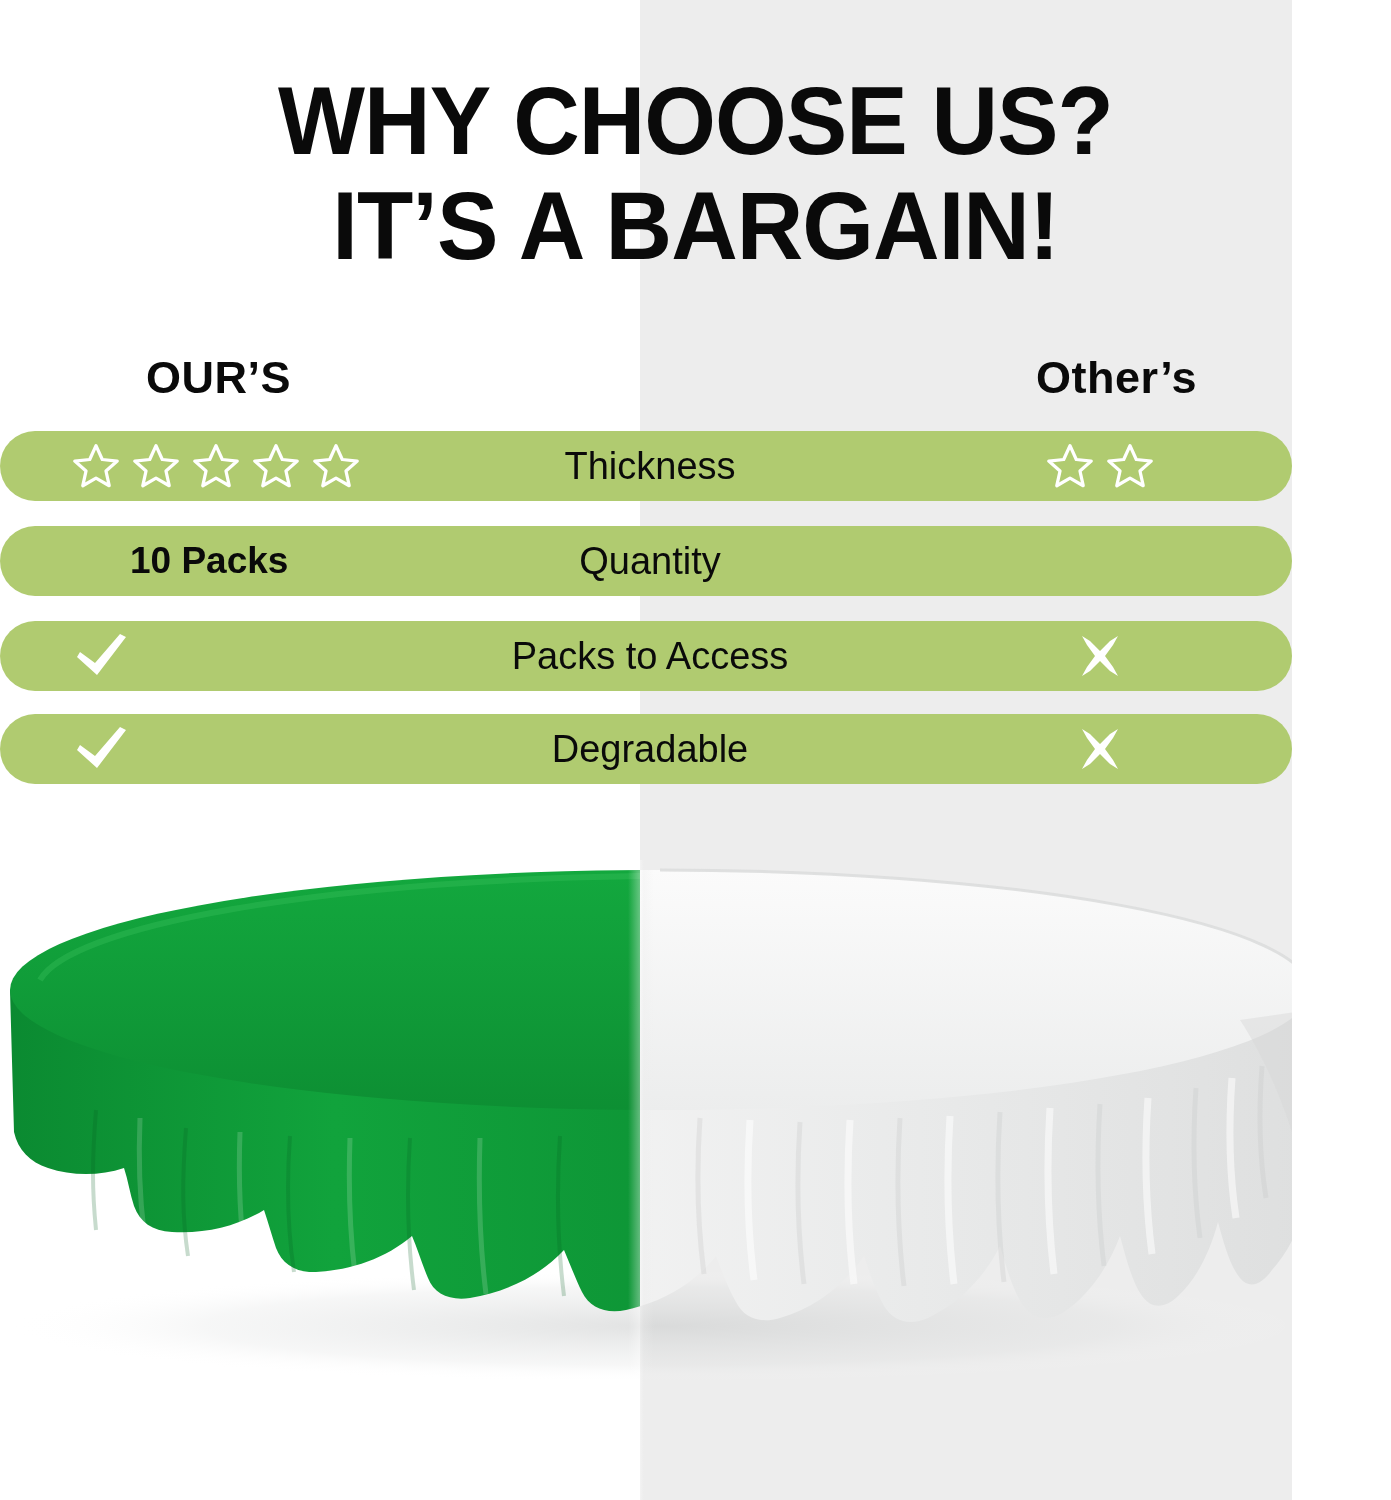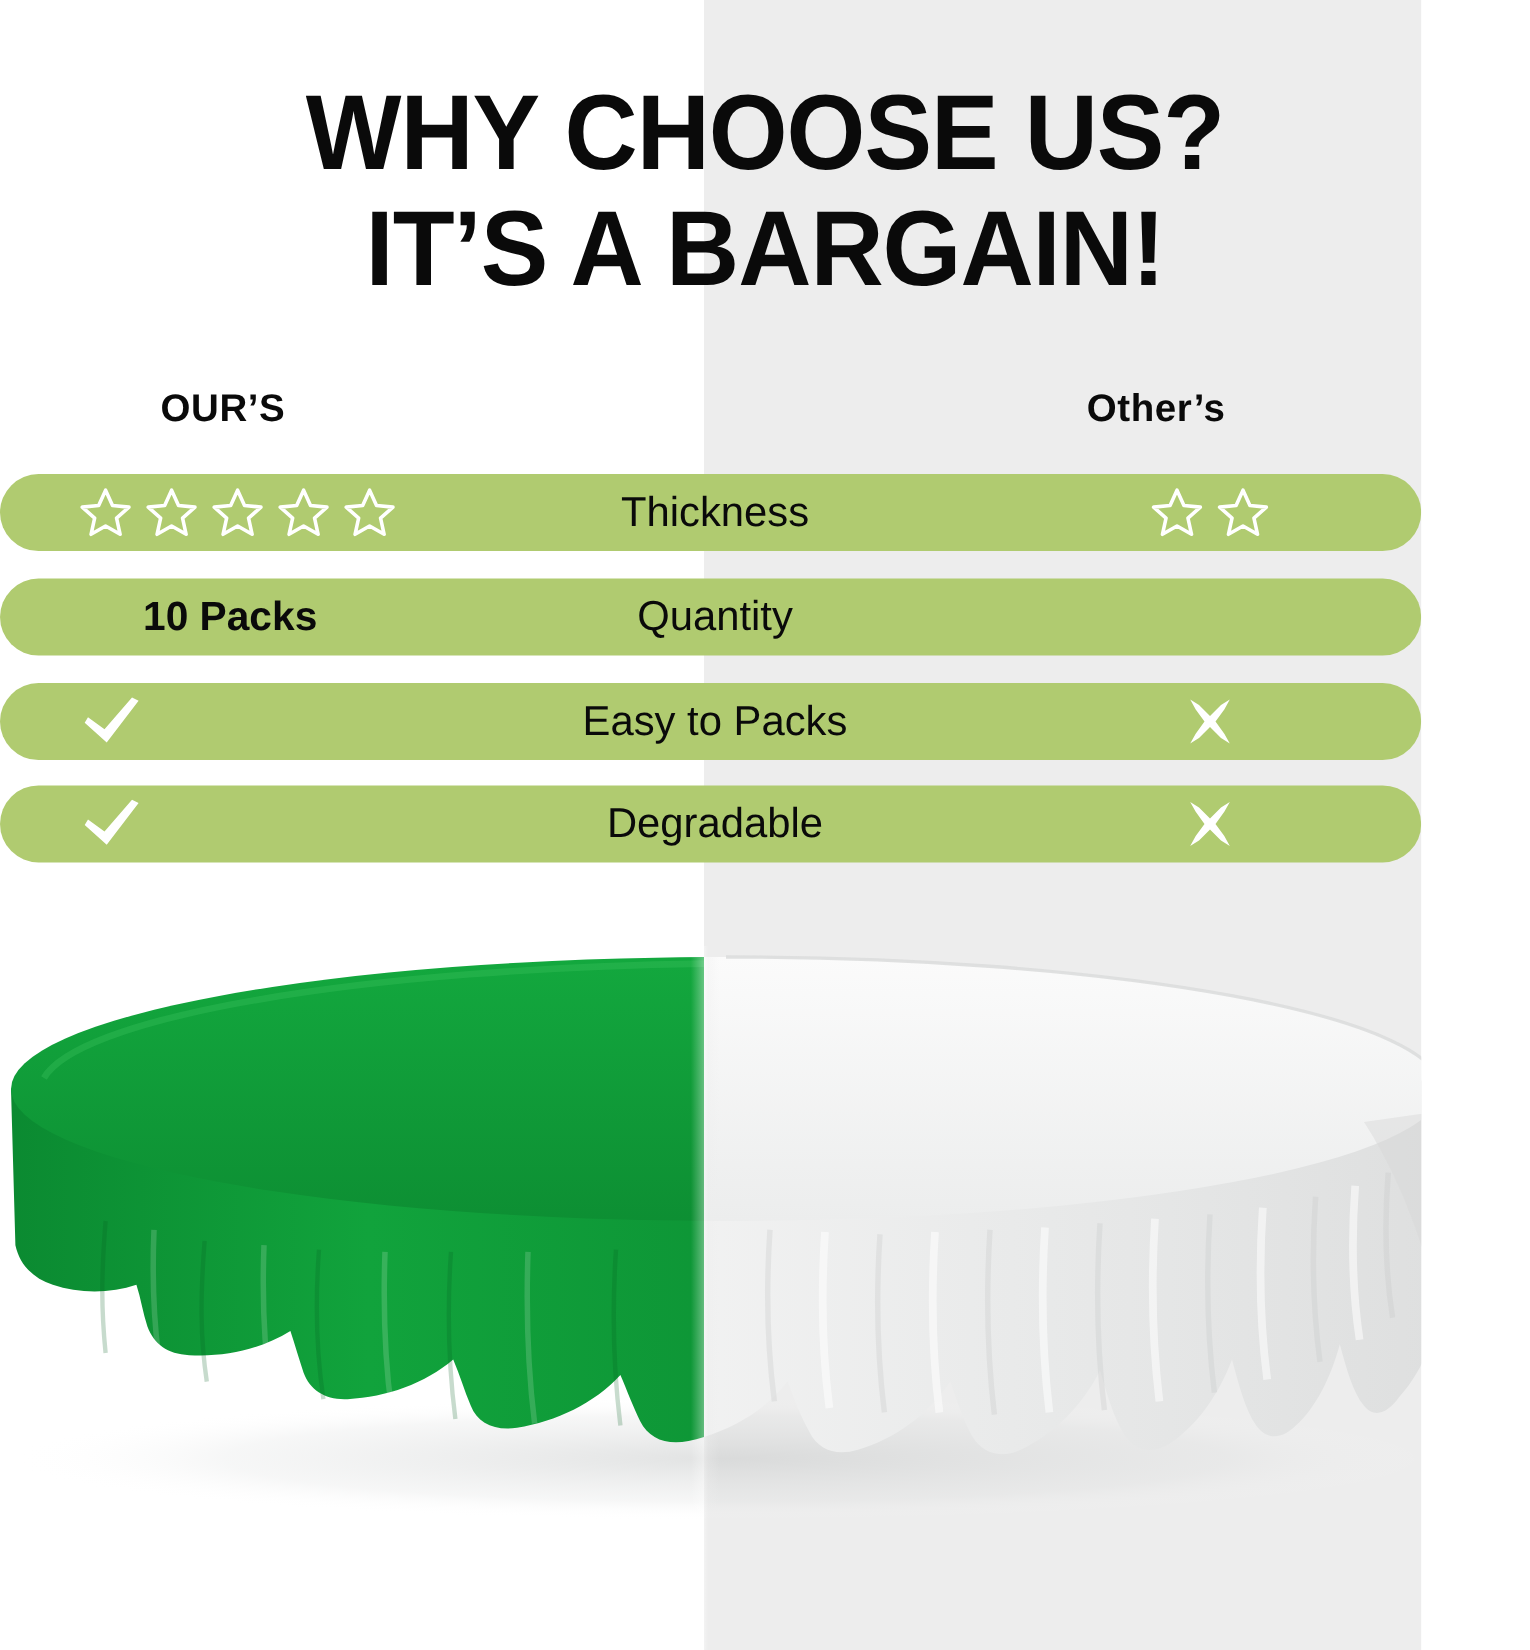--- a/index.html
+++ b/index.html
@@ -50,27 +50,27 @@
     transform: scaleX(0.95);
   }
   .headline-line.l1 { font-size: 97px; }
   .headline-line.l2 { font-size: 97px; margin-top: 6px; }
 
   
   .col-head {
     position: absolute;
     top: 352px;
     font-weight: bold;
-    font-size: 35px;
+    font-size: 45px;
     color: #0a0a0a;
     letter-spacing: 0.5px;
     z-index: 6;
   }
   .col-head.ours  { left: 146px; }
-  .col-head.other { left: 988px; }
+  .col-head.other { left: 1036px; }
 
   
   .rows {
     position: absolute;
     left: 0; top: 0;
     width: 1391px; height: 1500px;
     z-index: 5;
   }
   .row {
     position: absolute;
@@ -205,21 +205,21 @@
       </div>
     </div>
 
     <div class="row r3">
       <div class="cell left">
         <svg class="mark" width="62" height="56" viewBox="0 0 62 56">
           <path d="M7 29 L10 24 L25 35 L50 6 L56 9 L27 47 Z" fill="#ffffff"></path>
         </svg>
       </div>
       <div class="cell center">
-        <span class="label">Easy to Packs</span>
+        <span class="label">Packs to Access</span>
       </div>
       <div class="cell right">
         <svg class="mark" width="52" height="52" viewBox="0 0 52 52">
           <path d="M8 6 L16 11 L26 21 L36 11 L44 6 L39 15 L31 26 L39 37 L44 46 L36 41 L26 31 L16 41 L8 46 L13 37 L21 26 L13 15 Z" fill="#ffffff"></path>
         </svg>
       </div>
     </div>
 
     <div class="row r4">
       <div class="cell left">

